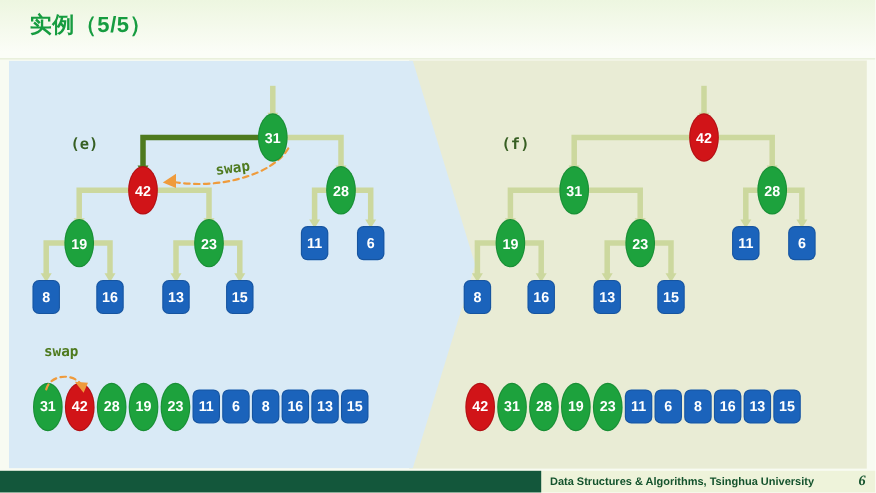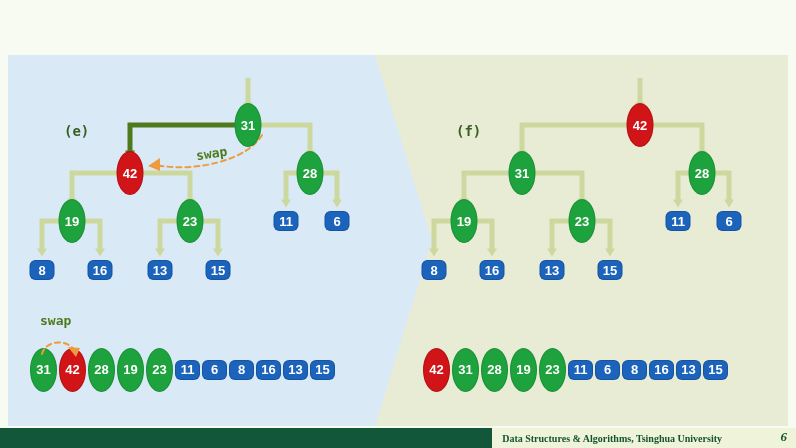--- a/index.html
+++ b/index.html
@@ -13,45 +13,48 @@
   .panel{position:absolute;top:55px;height:371px}
   .panel-right{left:372px;width:416px;background:var(--panel-right-bg,#e9ecd5)}
   .panel-left{left:8px;width:424px;background:var(--panel-left-bg,#d9eaf6);
               clip-path:polygon(0 0,86.6% 0,100% 50%,86.6% 100%,0 100%)}
   .tree{position:absolute;width:345px;height:200px}
   .tree svg{position:absolute;left:0;top:0;width:100%;height:100%;overflow:visible}
   .node,.cell{display:flex;align-items:center;justify-content:center;color:#fff;
               font-weight:bold;font-size:13px;line-height:1}
   .node{position:absolute;transform:translate(-50%,-50%)}
   .circle{width:27px;height:44px;border-radius:50%}
-  .square{width:25px;height:20px;border-radius:6px}
+  .square{width:25px;height:31px;border-radius:6px}
   .green{background:var(--green-node,#1da23d);box-shadow:inset 0 0 0 1px rgba(0,0,0,.12)}
   .red{background:var(--red-node,#d11418);box-shadow:inset 0 0 0 1px rgba(0,0,0,.15)}
   .blue{background:var(--blue-node,#1b63bb);box-shadow:inset 0 0 0 1px rgba(0,0,0,.15)}
   .array{position:absolute;display:flex;gap:2px;align-items:center;height:27px}
   .array svg{position:absolute;left:0;top:0;width:340px;height:27px;overflow:visible}
   .panel-label{position:absolute;font-size:14px;font-weight:bold;color:#375f23;
                font-family:"DejaVu Sans Mono",monospace}
   .swap-label{position:absolute;font-size:13px;font-weight:bold;
               color:var(--edge-highlight,#3c7d1e);font-family:"DejaVu Sans Mono",monospace}
   .dash{fill:none;stroke:var(--swap-arrow,#ef9b3c);stroke-width:2;
         stroke-dasharray:5 4;stroke-linecap:round}
   .dash-head{fill:var(--swap-arrow,#ef9b3c);stroke:none}
   .footer{position:absolute;left:0;top:428px;width:796px;height:20px;background:#eef3da}
   .footer-bar{position:absolute;left:0;top:0;width:492px;height:20px;
               background:var(--footer-bg,#13573b)}
-  .footer-text{position:absolute;right:74px;top:5px;font-size:10px;font-weight:bold;
-               color:#14532d;font-family:Liberation Serif, serif}
+  .footer-text{position:absolute;right:56px;top:5px;font-size:10px;font-weight:bold;
+               color:#14532d;font-family:Liberation Sans, sans-serif}
   .page-num{position:absolute;right:9px;top:1px;font-size:13px;font-weight:bold;
             font-style:italic;color:#14532d;font-family:"Liberation Serif",serif}
 </style>
 </head>
 <body>
 
 <div class="slide">
+  <div class="header">
+    <div class="title">实例（5/5）</div>
+  </div>
 
   <div class="panel panel-right"></div>
   <div class="panel panel-left"></div>
 
   <div class="panel-label" style="left:64px;top:123px">(e)</div>
   <div class="panel-label" style="left:456px;top:123px">(f)</div>
 
   <div class="tree" id="tree-e" style="left:30px;top:95px">
     <svg class="edges">
         <path d="M 218 -17 V 9.5" stroke="#ccd89e" stroke-width="5" fill="none"></path>

